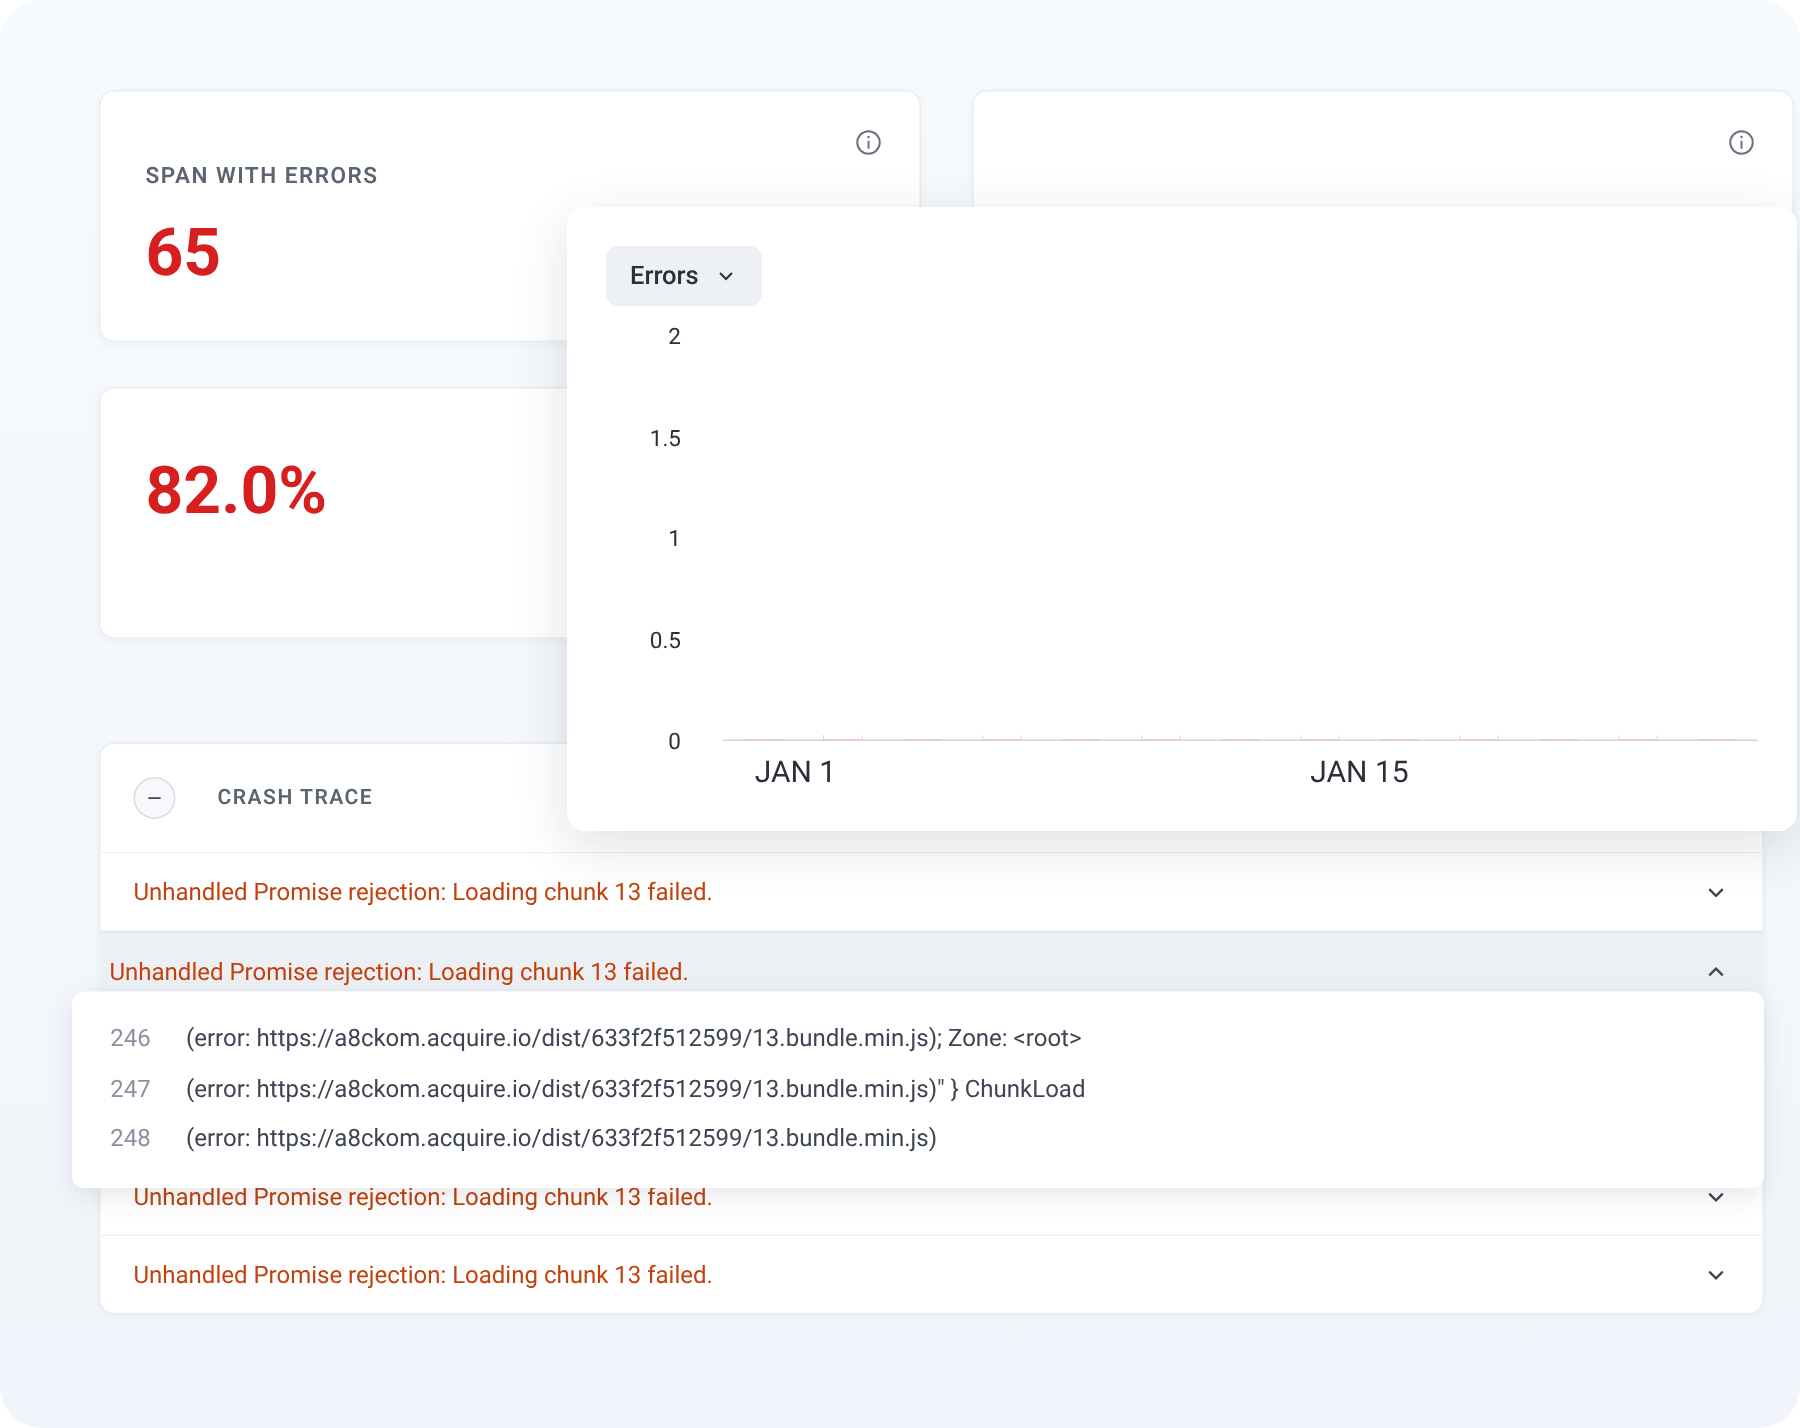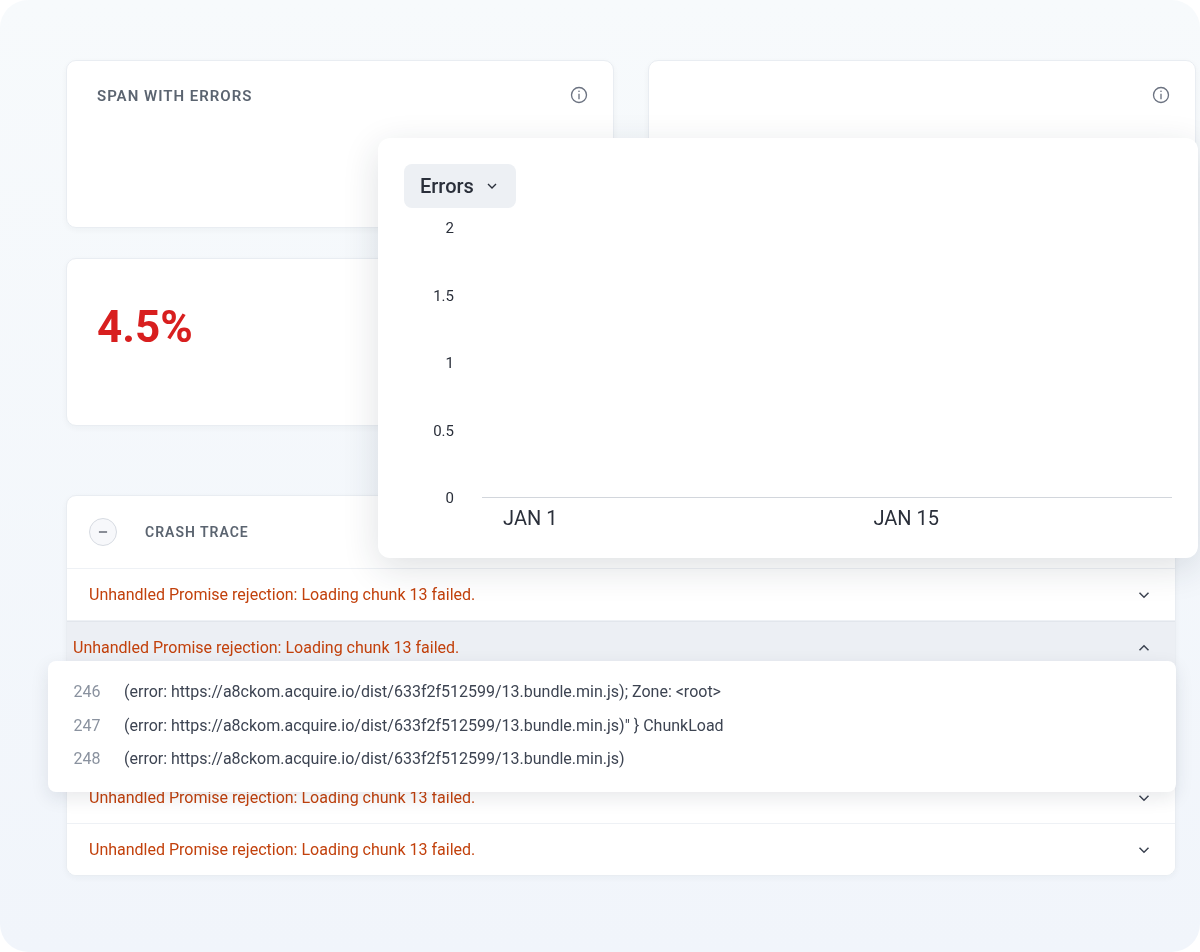--- a/index.html
+++ b/index.html
@@ -28,20 +28,21 @@
     border-radius: 10px;
     box-shadow: 0 2px 6px rgba(30,41,59,0.04);
     padding: 26px 30px 28px 30px;
   }
   .stat-title {
     font-size: 15px;
     letter-spacing: 1px;
     font-weight: 600;
     color: #5b6470;
     text-transform: uppercase;
+    margin-top: 21px;
   }
   .stat-value {
     margin-top: 18px;
     font-size: 44px;
     font-weight: 700;
     color: #d81f1f;
     line-height: 1.1;
   }
   .info-icon {
     position: absolute;
@@ -148,21 +149,21 @@
     padding: 26px 26px 30px 26px;
   }
   .chart-select {
     display: inline-flex;
     align-items: center;
     gap: 10px;
     background: #edf0f4;
     border-radius: 8px;
     padding: 10px 16px;
     color: #2a2f3a;
-    font-size: 20px;
+    font-size: 17px;
     font-weight: 500;
     cursor: pointer;
   }
   .chart-select .chev { width:16px; height:16px; color:#2a2f3a; }
   .chart-select .chev svg{width:16px;height:16px;display:block;}
 
   .chart-area {
     position: relative;
     margin-top: 20px;
     height: 300px;
@@ -218,41 +219,42 @@
     transform: translateX(-10%);
   }
 </style>
 </head>
 <body>
 
 <div class="canvas">
 
   <div class="stat-card" style="left:66px; top:60px; width:548px; height:168px;">
     <div class="stat-title">SPAN WITH ERRORS</div>
+    <div class="stat-value">65</div>
     <span class="info-icon">
       <svg viewBox="0 0 24 24" fill="none" stroke="currentColor" stroke-width="1.6">
           <circle cx="12" cy="12" r="9"></circle>
           <line x1="12" y1="10.5" x2="12" y2="17"></line>
           <circle cx="12" cy="7.5" r="1" fill="currentColor" stroke="none"></circle>
         </svg>
     </span>
   </div>
 
   <div class="stat-card" style="left:648px; top:60px; width:548px; height:168px;">
     <span class="info-icon">
       <svg viewBox="0 0 24 24" fill="none" stroke="currentColor" stroke-width="1.6">
           <circle cx="12" cy="12" r="9"></circle>
           <line x1="12" y1="10.5" x2="12" y2="17"></line>
           <circle cx="12" cy="7.5" r="1" fill="currentColor" stroke="none"></circle>
         </svg>
     </span>
   </div>
 
   <div class="stat-card" style="left:66px; top:258px; width:548px; height:168px;">
-    <div class="stat-value">4.5%</div>
+    <div class="stat-value">82.0%</div>
   </div>
 
   <div class="crash-card">
     <div class="crash-header">
       <div class="collapse-btn">
         <svg viewBox="0 0 24 24" width="14" height="14" stroke="currentColor" stroke-width="2">
             <line x1="5" y1="12" x2="19" y2="12"></line>
           </svg>
       </div>
       <div class="crash-title">CRASH TRACE</div>

